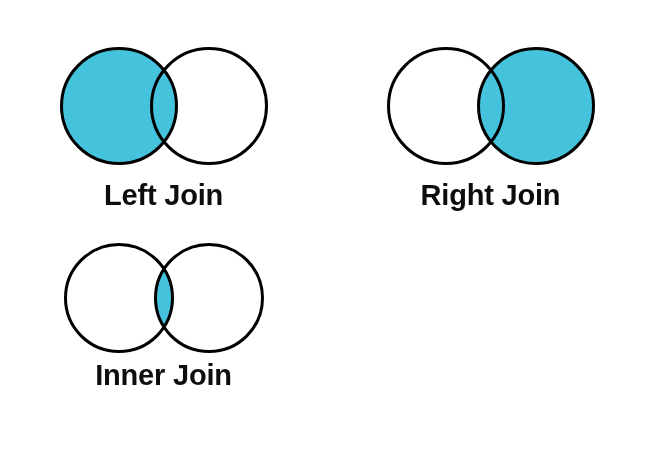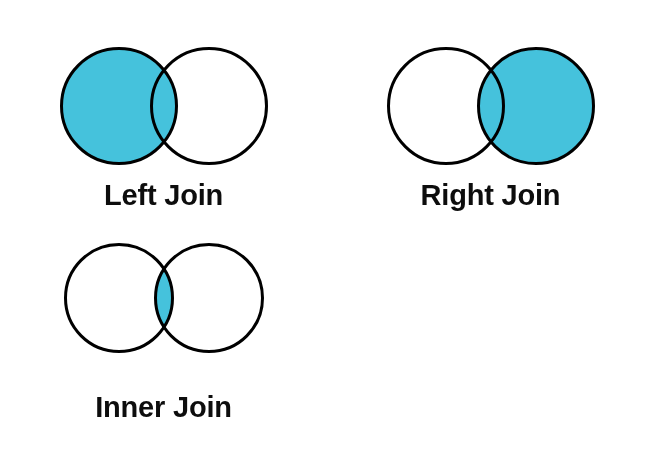--- a/index.html
+++ b/index.html
@@ -49,21 +49,21 @@
     font-size: 29px;
     font-weight: bold;
     color: #0d0d0d;
     letter-spacing: -0.2px;
     text-align: center;
     line-height: 1.12;
     margin-top: 12px;
     white-space: pre-line;
   }
   .cell.row2 .caption {
-    margin-top: 32px;
+    margin-top: 0;
   }
 </style>
 </head>
 <body>
 
 <div class="board">
 
   <div class="cell row1">
     <div class="venn-wrap">
       <svg class="venn-svg" viewBox="0 0 208 122" xmlns="http://www.w3.org/2000/svg">

